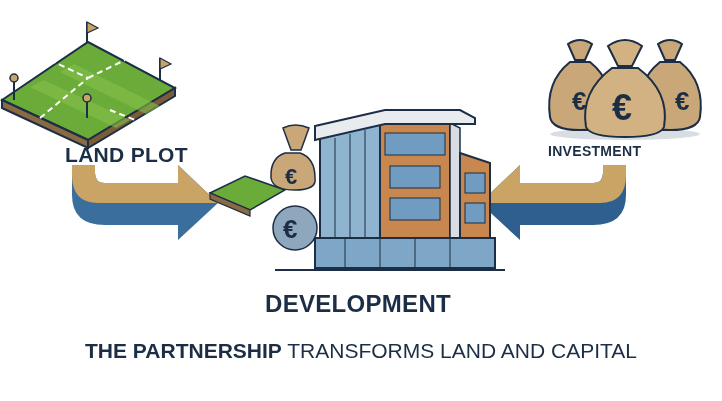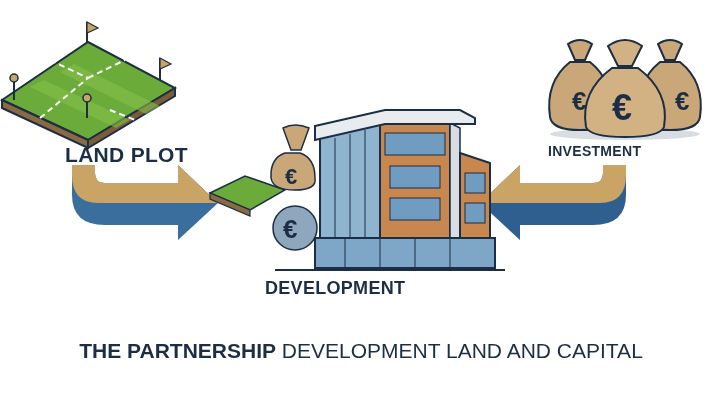--- a/index.html
+++ b/index.html
@@ -91,17 +91,17 @@
   </g>
   <rect x="110" y="140" width="180" height="30" fill="#7ea6c6" stroke="#1c2e45" stroke-width="2"></rect>
   <g stroke="#1c2e45" stroke-width="1">
     <line x1="140" y1="140" x2="140" y2="170"></line>
     <line x1="175" y1="140" x2="175" y2="170"></line>
     <line x1="210" y1="140" x2="210" y2="170"></line>
     <line x1="245" y1="140" x2="245" y2="170"></line>
   </g>
   <line x1="70" y1="172" x2="300" y2="172" stroke="#1c2e45" stroke-width="2"></line>
 </svg>
-<div class="abs label" style="left:265px;top:278px;font-size:18px;">DEVELOPMENT</div>
+<div class="abs label" style="left:265px;top:290px;font-size:24px;">DEVELOPMENT</div>
 
 <div class="caption">
-  <div><b>THE PARTNERSHIP</b><span> DEVELOPMENT LAND AND CAPITAL</span></div>
+  <div><b>THE PARTNERSHIP</b><span> TRANSFORMS LAND AND CAPITAL</span></div>
 </div>
 
 </body></html>

